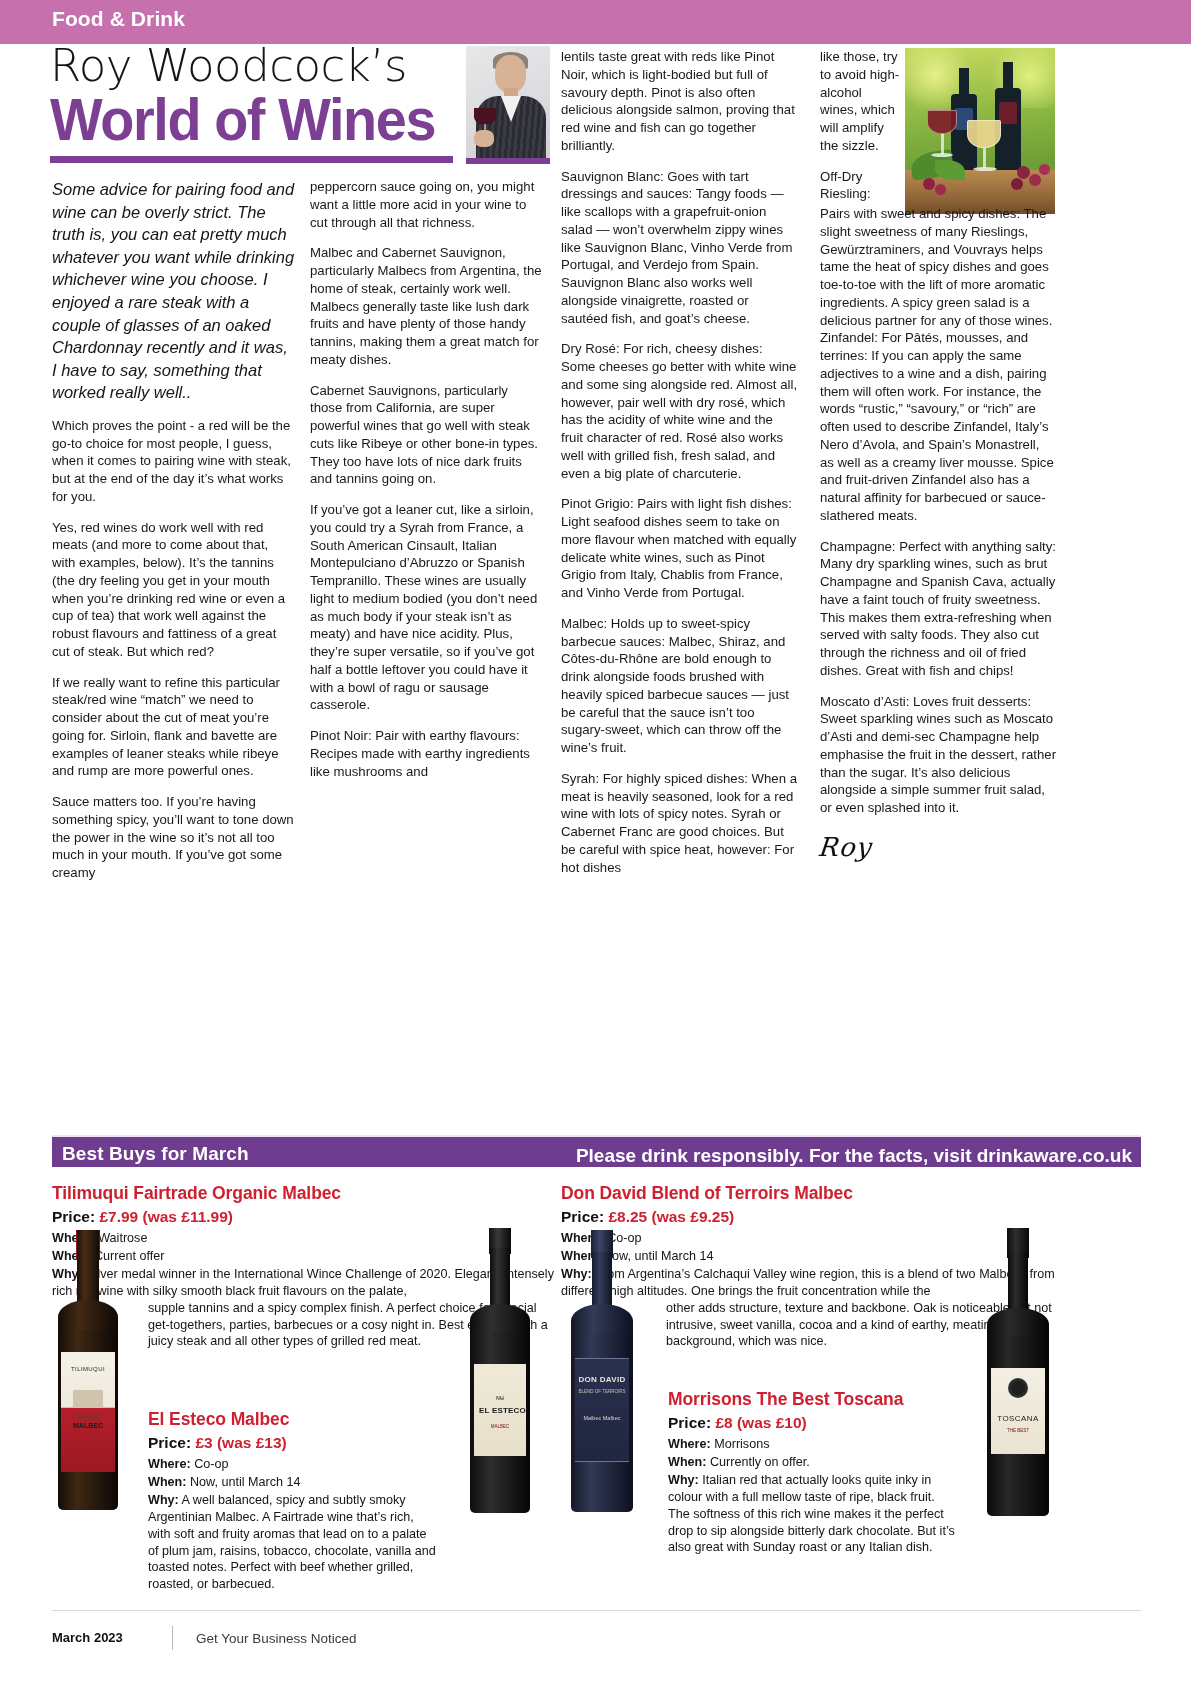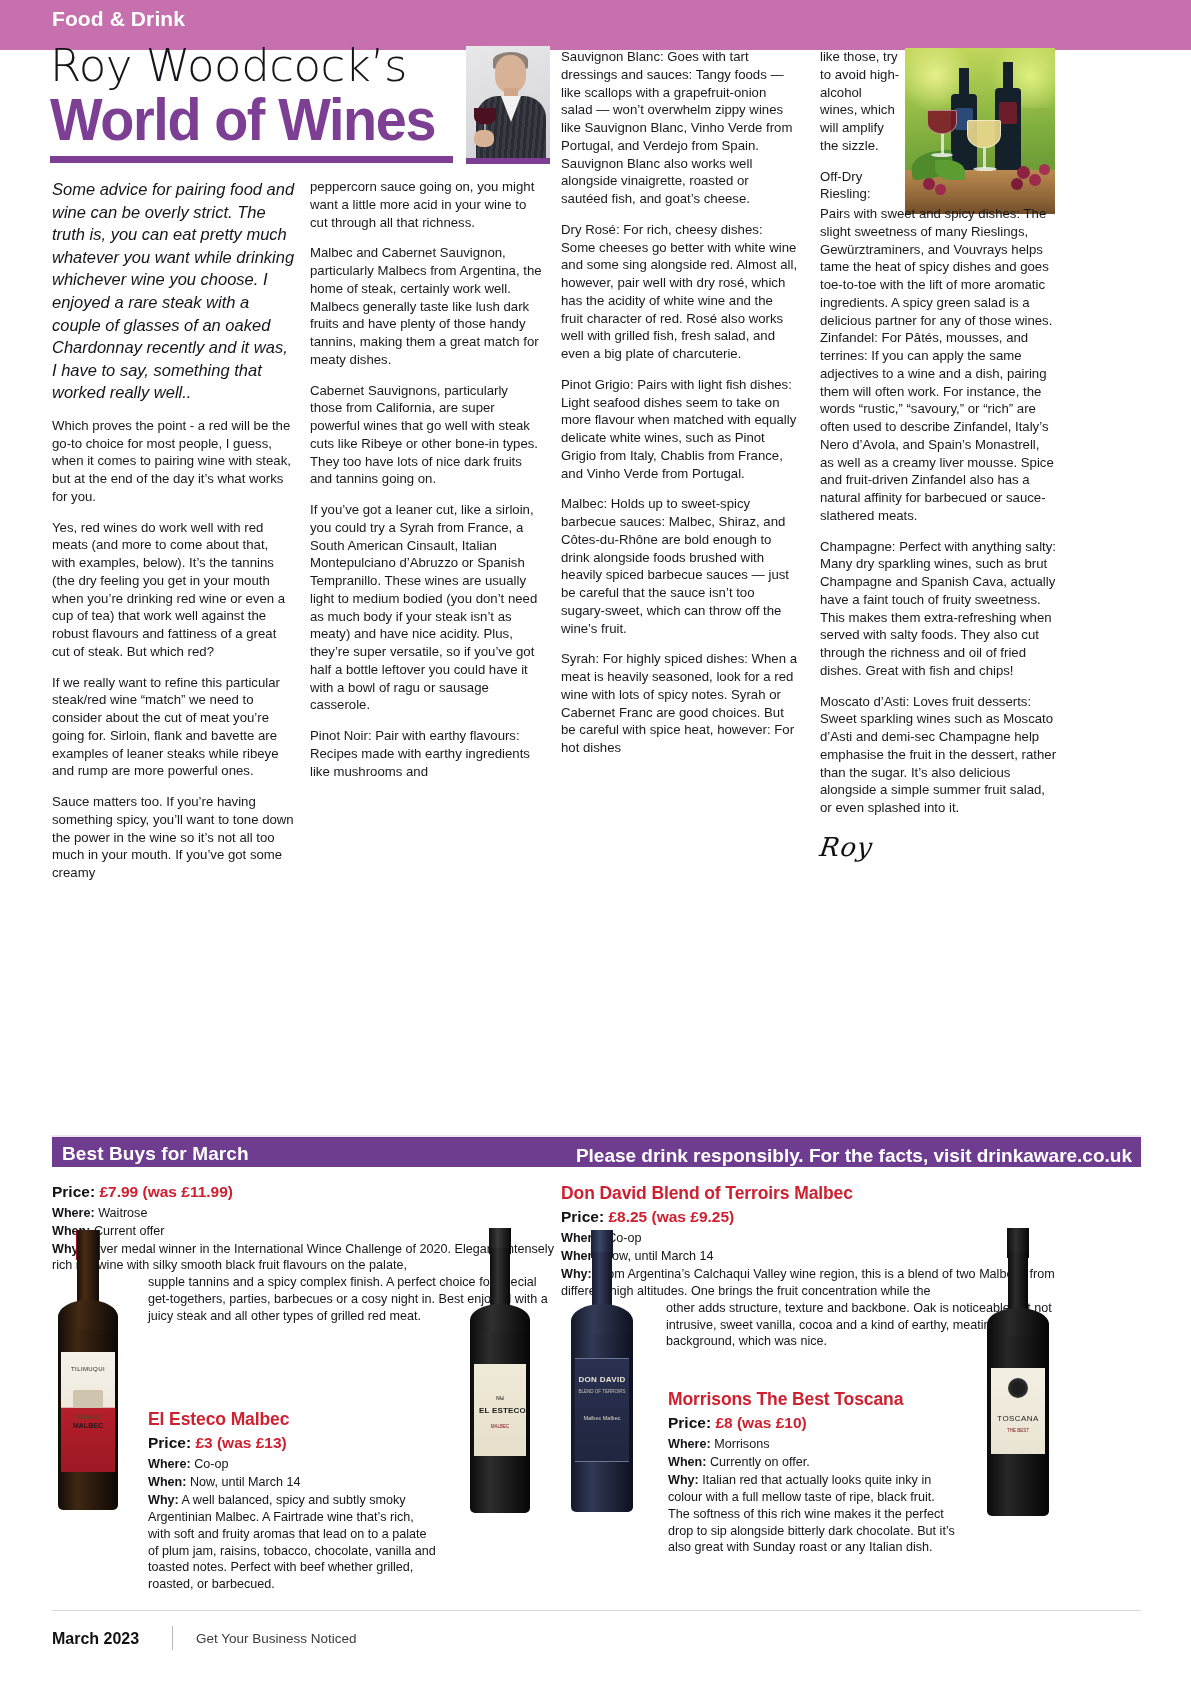--- a/index.html
+++ b/index.html
@@ -8,21 +8,21 @@
     width:1191px; height:1684px;
     background:#ffffff;
     font-family:"Liberation Sans", sans-serif;
     color:#111;
     position:relative;
     overflow:hidden;
   }
 
   
   .topbar {
-    position:absolute; left:0; top:0; width:1191px; height:50px;
+    position:absolute; left:0; top:0; width:1191px; height:44px;
     background:#c670ad;
   }
   .topbar-label {
     position:absolute; left:52px; top:7px;
     font-size:21px; font-weight:bold; color:#ffffff;
     letter-spacing:.1px;
   }
 
   
   .masthead { position:absolute; left:50px; top:42px; width:420px; }
@@ -285,21 +285,21 @@
   .b4 .lab-s { position:absolute; left:0; top:60px; width:100%; text-align:center;
     font-size:4.5px; color:#7a0f18; }
   .b4 .topmark { position:absolute; left:0; top:118px; width:100%; text-align:center;
     font-size:5px; color:#bdb49a; }
 
   
   .footer-rule {
     position:absolute; left:52px; top:1610px; width:1089px; height:1px; background:#d8d8dc;
   }
   .footer-date {
-    position:absolute; left:52px; top:1630px; font-size:16px; font-weight:bold; color:#111;
+    position:absolute; left:52px; top:1630px; font-size:13px; font-weight:bold; color:#111;
   }
   .footer-div {
     position:absolute; left:172px; top:1626px; width:1px; height:24px; background:#b9b9bf;
   }
   .footer-tag {
     position:absolute; left:196px; top:1631px; font-size:13.5px; color:#3a3a40;
   }
 </style>
 </head>
 <body>
@@ -359,20 +359,21 @@
 
 <div class="col col-2">
   <p>peppercorn sauce going on, you might want a little more acid in your wine to cut through all that richness.</p>
   <p>Malbec and Cabernet Sauvignon, particularly Malbecs from Argentina, the home of steak, certainly work well. Malbecs generally taste like lush dark fruits and have plenty of those handy tannins, making them a great match for meaty dishes.</p>
   <p>Cabernet Sauvignons, particularly those from California, are super powerful wines that go well with steak cuts like Ribeye or other bone-in types. They too have lots of nice dark fruits and tannins going on.</p>
   <p>If you’ve got a leaner cut, like a sirloin, you could try a Syrah from France, a South American Cinsault, Italian Montepulciano d’Abruzzo or Spanish Tempranillo. These wines are usually light to medium bodied (you don’t need as much body if your steak isn’t as meaty) and have nice acidity. Plus, they’re super versatile, so if you’ve got half a bottle leftover you could have it with a bowl of ragu or sausage casserole.</p>
   <p>Pinot Noir: Pair with earthy flavours: Recipes made with earthy ingredients like mushrooms and</p>
 </div>
 
 <div class="col col-3">
+  <p>lentils taste great with reds like Pinot Noir, which is light-bodied but full of savoury depth. Pinot is also often delicious alongside salmon, proving that red wine and fish can go together brilliantly.</p>
   <p>Sauvignon Blanc: Goes with tart dressings and sauces: Tangy foods — like scallops with a grapefruit-onion salad — won’t overwhelm zippy wines like Sauvignon Blanc, Vinho Verde from Portugal, and Verdejo from Spain. Sauvignon Blanc also works well alongside vinaigrette, roasted or sautéed fish, and goat’s cheese.</p>
   <p>Dry Rosé: For rich, cheesy dishes: Some cheeses go better with white wine and some sing alongside red. Almost all, however, pair well with dry rosé, which has the acidity of white wine and the fruit character of red. Rosé also works well with grilled fish, fresh salad, and even a big plate of charcuterie.</p>
   <p>Pinot Grigio: Pairs with light fish dishes: Light seafood dishes seem to take on more flavour when matched with equally delicate white wines, such as Pinot Grigio from Italy, Chablis from France, and Vinho Verde from Portugal.</p>
   <p>Malbec: Holds up to sweet-spicy barbecue sauces: Malbec, Shiraz, and Côtes-du-Rhône are bold enough to drink alongside foods brushed with heavily spiced barbecue sauces — just be careful that the sauce isn’t too sugary-sweet, which can throw off the wine’s fruit.</p>
   <p>Syrah: For highly spiced dishes: When a meat is heavily seasoned, look for a red wine with lots of spicy notes. Syrah or Cabernet Franc are good choices. But be careful with spice heat, however: For hot dishes</p>
 </div>
 
 <div class="col col-4">
   <p class="narrow">like those, try to avoid high-alcohol wines, which will amplify the sizzle.</p>
   <p class="narrow" style="margin-bottom:2px;">Off-Dry Riesling:</p>
@@ -381,20 +382,21 @@
   <p>Moscato d’Asti: Loves fruit desserts: Sweet sparkling wines such as Moscato d’Asti and demi-sec Champagne help emphasise the fruit in the dessert, rather than the sugar. It’s also delicious alongside a simple summer fruit salad, or even splashed into it.</p>
   <div class="signature">Roy</div>
 </div>
 
 <div class="bestbuys-band">
   <div class="bb-left">Best Buys for March</div>
   <div class="bb-right">Please drink responsibly. For the facts, visit drinkaware.co.uk</div>
 </div>
 
 <div class="wine w1">
+  <h3>Tilimuqui Fairtrade Organic Malbec</h3>
   <div class="price">
     <span>Price:</span>
     <span class="amt">£7.99 (was £11.99)</span>
   </div>
   <div class="row">
     <b>Where:</b>
     <span>Waitrose</span>
   </div>
   <div class="row">
     <b>When:</b>

